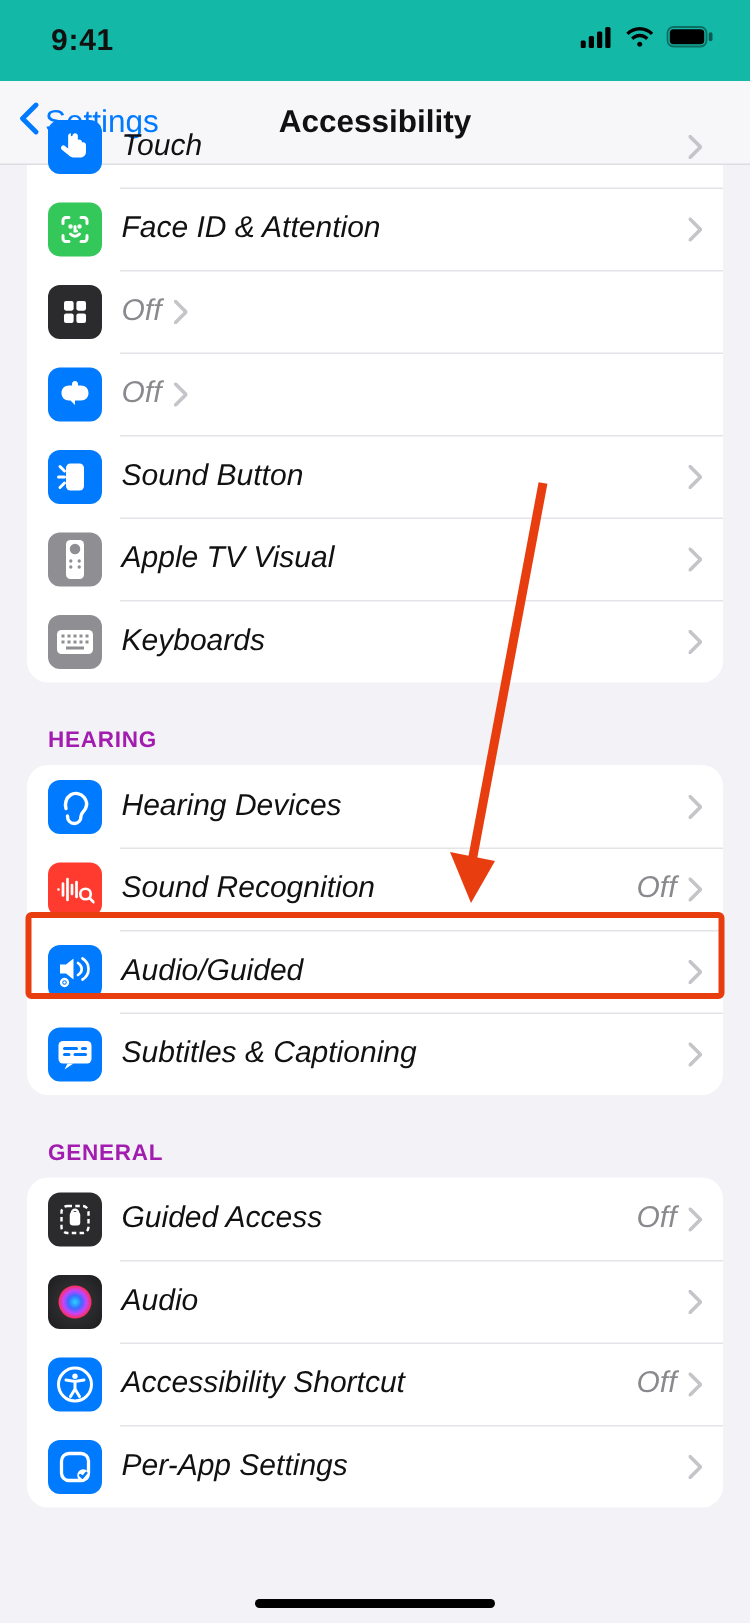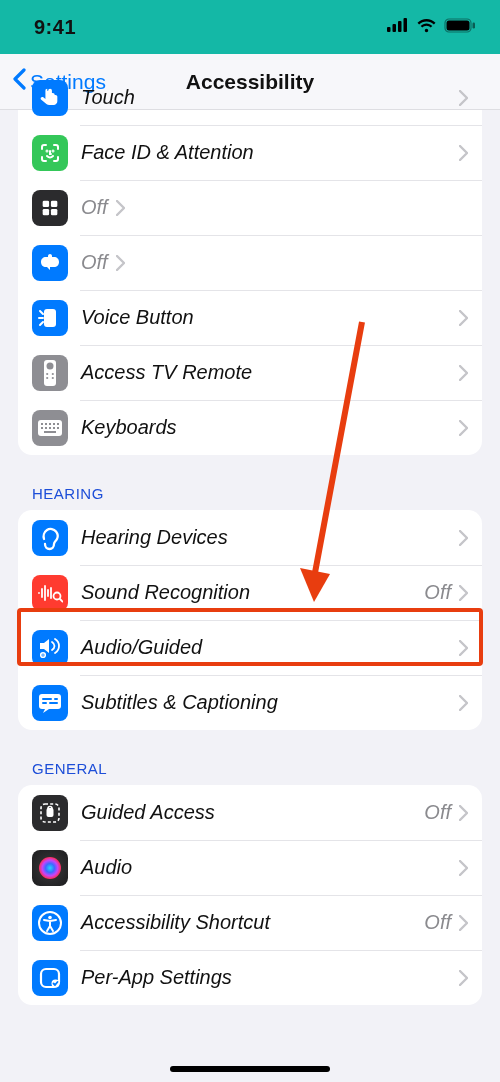--- a/index.html
+++ b/index.html
@@ -37,24 +37,25 @@
   }
   .nav-title {
     position: absolute; left: 0; right: 0;
     text-align: center;
     font-size: 21px; font-weight: 600;
     pointer-events: none;
   }
   .scroll { padding-bottom: 4px; }
   .section { margin: 0 18px; }
   .section-header {
-    font-size: 15px; color: #1d4ed8;
+    font-size: 15px; color: #a21caf;
     letter-spacing: 0.5px;
     padding: 30px 14px 8px;
     text-transform: uppercase;
+    font-weight: bold;
   }
   .group {
     background: #ffffff;
     border-radius: 14px;
     overflow: hidden;
   }
   .group.first { border-top-left-radius: 0; border-top-right-radius: 0; margin-top: 0; }
   .row {
     display: flex; align-items: center;
     min-height: 55px;
@@ -197,39 +198,39 @@
             </svg>
           </div>
       </div>
       <div class="row">
         <div class="row-icon" style="background:#007aff;">
           <svg width="24" height="24" viewBox="0 0 24 24" fill="none" stroke="#fff" stroke-width="2" stroke-linecap="round">
               <rect x="6" y="3" width="12" height="18" rx="3" fill="#fff" stroke="none"></rect>
               <path d="M5 8 L2 5 M5 12 L1 12 M5 16 L2 19" stroke="#fff"></path>
             </svg>
         </div>
-        <div class="row-label">Voice Button</div>
+        <div class="row-label">Sound Button</div>
         <div class="chevron">
             <svg width="9" height="16" viewBox="0 0 9 16">
               <polyline points="1,1 8,8 1,15" fill="none" stroke="#c5c5c9" stroke-width="2.4" stroke-linecap="round" stroke-linejoin="round"></polyline>
             </svg>
           </div>
       </div>
       <div class="row">
         <div class="row-icon" style="background:#8e8e93;">
           <svg width="16" height="28" viewBox="0 0 16 28">
               <rect x="2" y="1" width="12" height="26" rx="3" fill="#fff"></rect>
               <circle cx="8" cy="7" r="3.5" fill="#8e8e93"></circle>
               <circle cx="5.2" cy="15" r="1.1" fill="#8e8e93"></circle>
               <circle cx="10.8" cy="15" r="1.1" fill="#8e8e93"></circle>
               <circle cx="5.2" cy="19" r="1.1" fill="#8e8e93"></circle>
               <circle cx="10.8" cy="19" r="1.1" fill="#8e8e93"></circle>
             </svg>
         </div>
-        <div class="row-label">Access TV Remote</div>
+        <div class="row-label">Apple TV Visual</div>
         <div class="chevron">
             <svg width="9" height="16" viewBox="0 0 9 16">
               <polyline points="1,1 8,8 1,15" fill="none" stroke="#c5c5c9" stroke-width="2.4" stroke-linecap="round" stroke-linejoin="round"></polyline>
             </svg>
           </div>
       </div>
       <div class="row">
         <div class="row-icon" style="background:#8e8e93;">
           <svg width="26" height="18" viewBox="0 0 26 18">
               <rect x="1" y="1" width="24" height="16" rx="3" fill="#fff"></rect>

